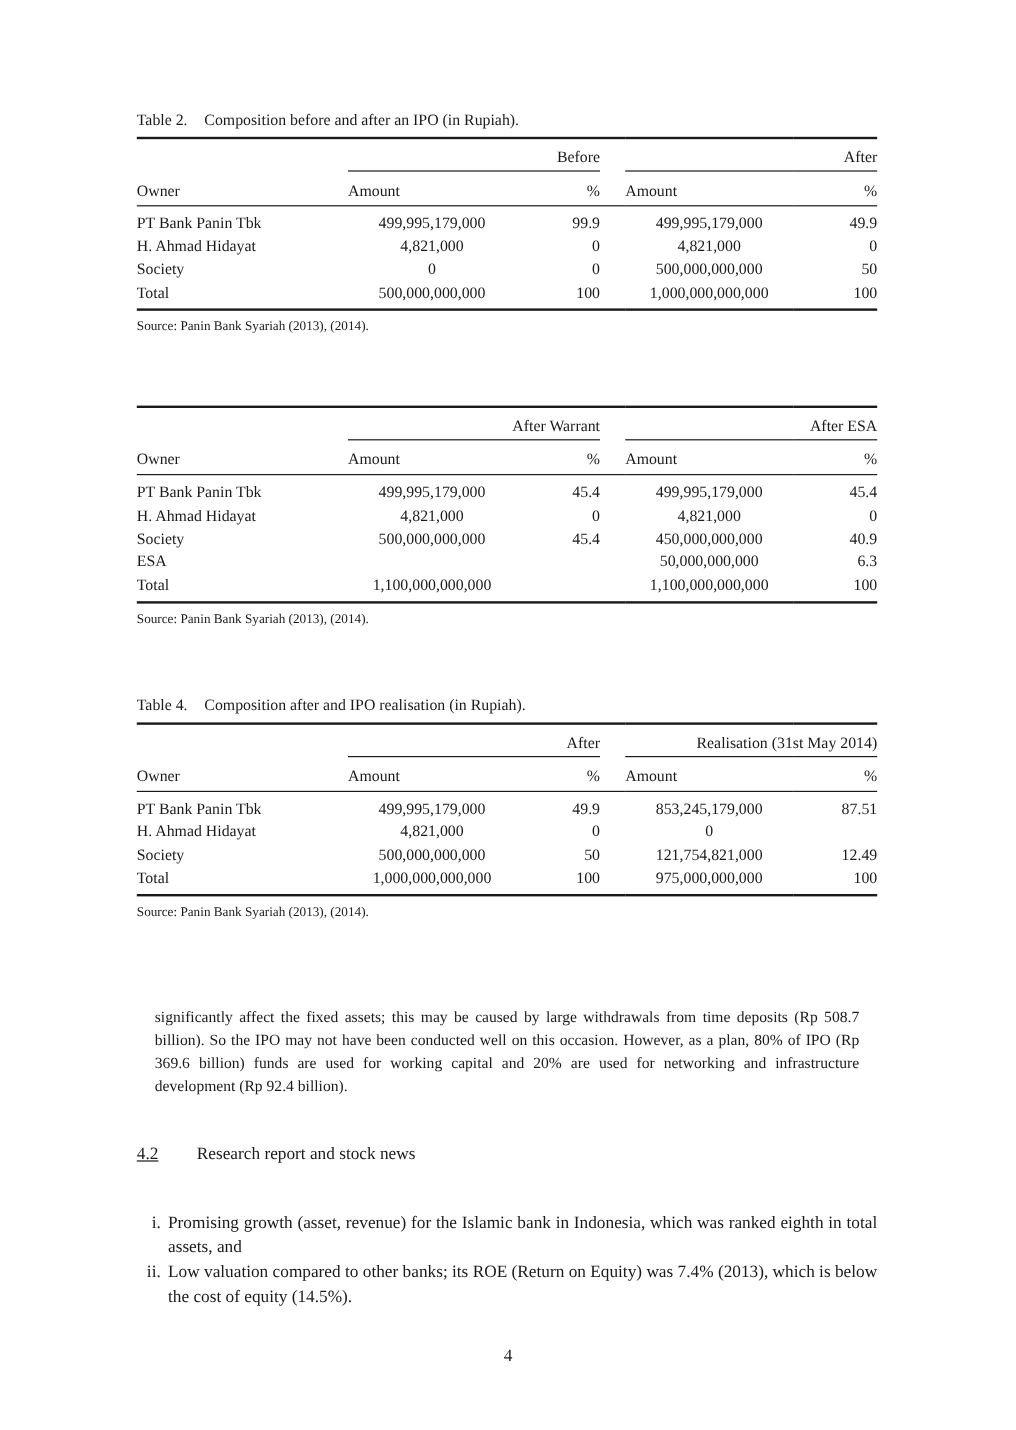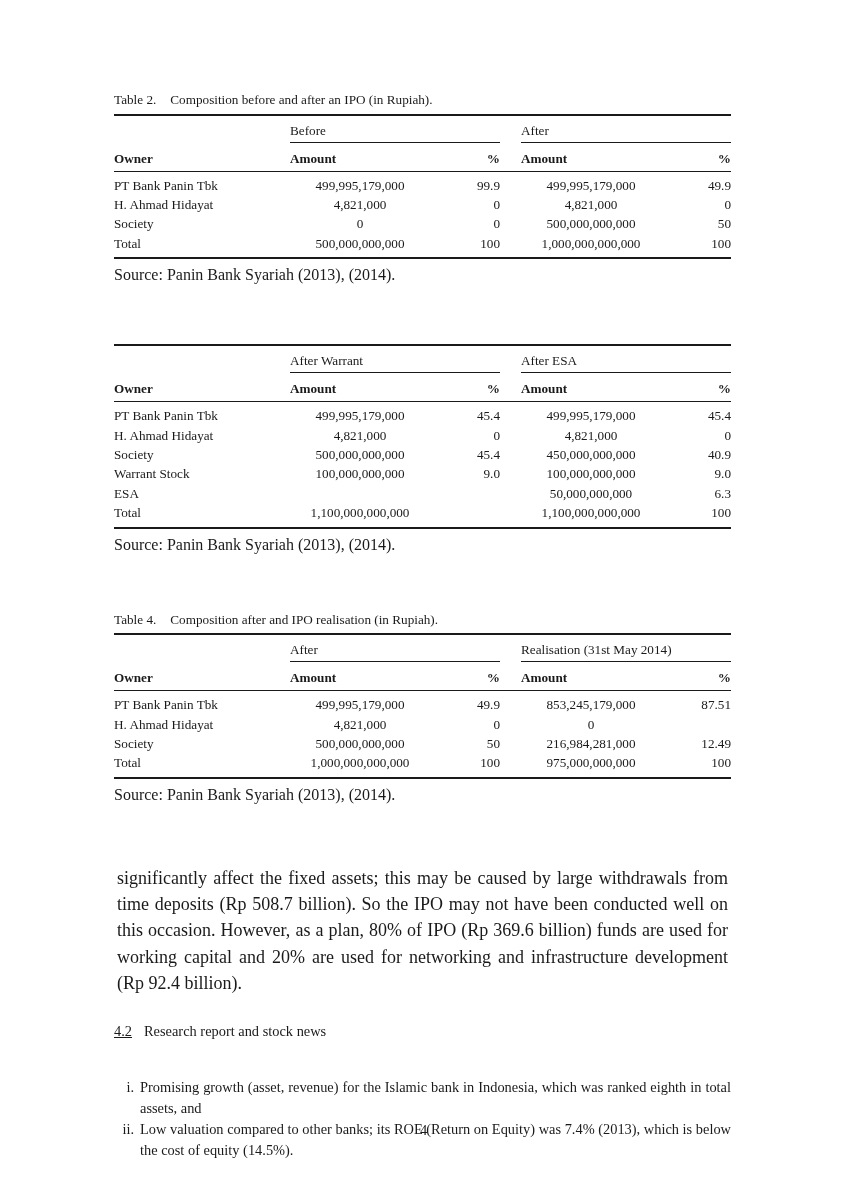--- a/index.html
+++ b/index.html
@@ -61,54 +61,54 @@
   col.c-pct2   { width: 70px;  }
 
   
   .rule-top td { border-top: 2px solid #1a1a1a; height: 0; font-size: 0; line-height: 0; }
   .rule-bottom td { border-bottom: 2px solid #1a1a1a; height: 0; font-size: 0; line-height: 0; }
   .rule-mid td { border-bottom: 1.6px solid #1a1a1a; height: 0; font-size: 0; line-height: 0; }
 
   tr.grp-row td { padding-top: 7px; padding-bottom: 2px; }
   tr.grp-row td.grp {
     border-bottom: 1.4px solid #1a1a1a;
-    text-align: left;
+    text-align: right;
     padding-bottom: 3px;
   }
-  tr.sub-row td { padding-top: 8px; padding-bottom: 4px; font-weight: bold; }
+  tr.sub-row td { padding-top: 8px; padding-bottom: 4px; }
 
   td.num { text-align: center; padding-right: 4px; }
   td.pct { text-align: right; padding-right: 10px; }
   td.sub-lbl { text-align: left; }
   td.sub-pct { text-align: right; padding-right: 10px; }
 
   tbody.body-rows td { padding-top: 1px; padding-bottom: 1px; line-height: 1.32; }
   tbody.body-rows tr:first-child td { padding-top: 5px; }
   tbody.body-rows tr:last-child td { padding-bottom: 5px; }
 
   .src {
-    font-size: 16px;
+    font-size: 11px;
     margin-top: 7px;
     white-space: nowrap;
   }
 
   
   .para {
-    font-size: 18px;
+    font-size: 13px;
     line-height: 1.46;
     text-align: justify;
-    margin: 3px;
+    margin: 15px;
   }
   .heading {
     font-size: 14.4px;
     line-height: 1.4;
     margin: 0;
     white-space: nowrap;
   }
-  .heading .h-num { margin-right: 12px; text-decoration: underline; }
+  .heading .h-num { margin-right: 32px; text-decoration: underline; }
   .heading .h-txt { }
 
   ol.romanlist {
     list-style: none;
     margin: 0;
     padding: 0;
     font-size: 14.4px;
     line-height: 1.42;
   }
   ol.romanlist li {
@@ -277,28 +277,20 @@
           </tr>
           <tr>
             <td>Society</td>
             <td class="num">500,000,000,000</td>
             <td class="pct">45.4</td>
             <td></td>
             <td class="num">450,000,000,000</td>
             <td class="pct">40.9</td>
           </tr>
           <tr>
-            <td>Warrant Stock</td>
-            <td class="num">100,000,000,000</td>
-            <td class="pct">9.0</td>
-            <td></td>
-            <td class="num">100,000,000,000</td>
-            <td class="pct">9.0</td>
-          </tr>
-          <tr>
             <td>ESA</td>
             <td class="num"></td>
             <td class="pct"></td>
             <td></td>
             <td class="num">50,000,000,000</td>
             <td class="pct">6.3</td>
           </tr>
           <tr>
             <td>Total</td>
             <td class="num">1,100,000,000,000</td>
@@ -369,21 +361,21 @@
             <td class="pct">0</td>
             <td></td>
             <td class="num">0</td>
             <td class="pct"></td>
           </tr>
           <tr>
             <td>Society</td>
             <td class="num">500,000,000,000</td>
             <td class="pct">50</td>
             <td></td>
-            <td class="num">216,984,281,000</td>
+            <td class="num">121,754,821,000</td>
             <td class="pct">12.49</td>
           </tr>
           <tr>
             <td>Total</td>
             <td class="num">1,000,000,000,000</td>
             <td class="pct">100</td>
             <td></td>
             <td class="num">975,000,000,000</td>
             <td class="pct">100</td>
           </tr>

